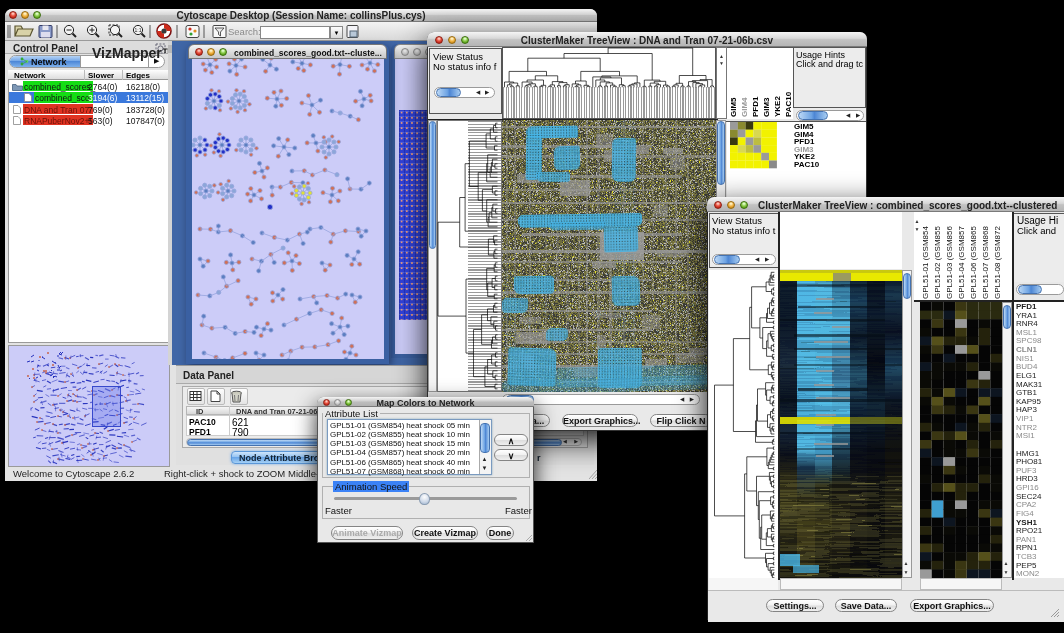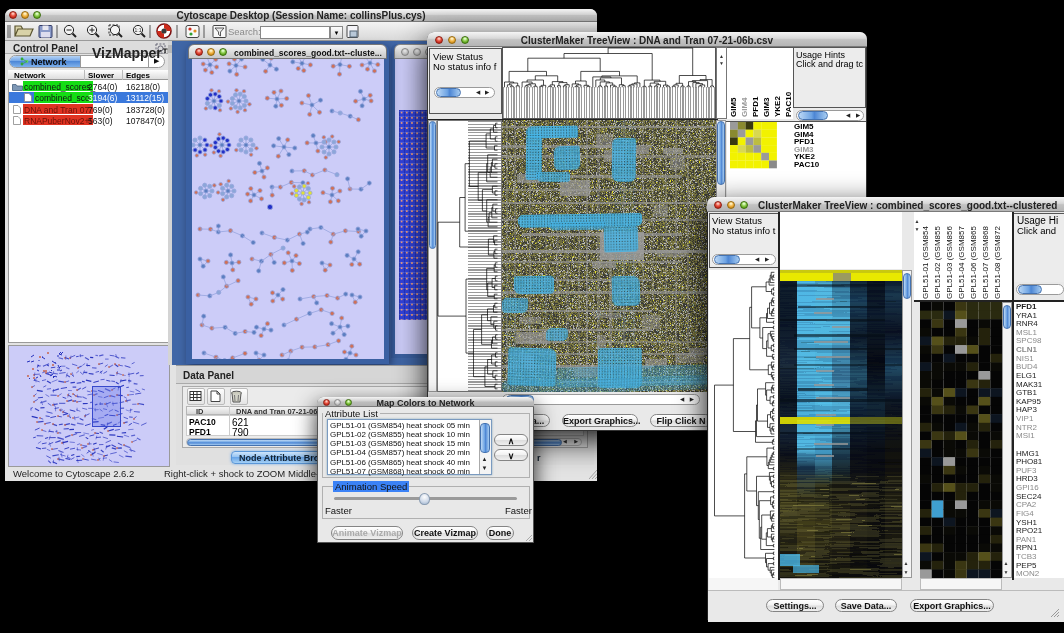--- a/index.html
+++ b/index.html
@@ -1806,21 +1806,21 @@
 <div class="a" style="left:1016px;top:432.29999999999995px;font-size:8px;line-height:8.6px;color:#8a8a8a;font-weight:normal">MSI1</div>
 <div class="a" style="left:1077px;top:440.91999999999996px;font-size:8px;line-height:8.6px;color:#222;font-weight:normal">SEC1</div>
 <div class="a" style="left:1016px;top:449.53999999999996px;font-size:8px;line-height:8.6px;color:#222;font-weight:normal">HMG1</div>
 <div class="a" style="left:1016px;top:458.15999999999997px;font-size:8px;line-height:8.6px;color:#222;font-weight:normal">PHO81</div>
 <div class="a" style="left:1016px;top:466.78px;font-size:8px;line-height:8.6px;color:#8a8a8a;font-weight:normal">PUF3</div>
 <div class="a" style="left:1016px;top:475.4px;font-size:8px;line-height:8.6px;color:#222;font-weight:normal">HRD3</div>
 <div class="a" style="left:1016px;top:484.02px;font-size:8px;line-height:8.6px;color:#8a8a8a;font-weight:normal">GPI16</div>
 <div class="a" style="left:1016px;top:492.64px;font-size:8px;line-height:8.6px;color:#222;font-weight:normal">SEC24</div>
 <div class="a" style="left:1016px;top:501.26px;font-size:8px;line-height:8.6px;color:#8a8a8a;font-weight:normal">CPA2</div>
 <div class="a" style="left:1016px;top:509.88px;font-size:8px;line-height:8.6px;color:#8a8a8a;font-weight:normal">FIG4</div>
-<div class="a" style="left:1016px;top:518.5px;font-size:8px;line-height:8.6px;color:#222;font-weight:normal">YSH1</div>
+<div class="a" style="left:1016px;top:518.5px;font-size:8px;line-height:8.6px;color:#222;font-weight:bold">YSH1</div>
 <div class="a" style="left:1016px;top:527.12px;font-size:8px;line-height:8.6px;color:#222;font-weight:normal">RPO21</div>
 <div class="a" style="left:1016px;top:535.74px;font-size:8px;line-height:8.6px;color:#8a8a8a;font-weight:normal">PAN1</div>
 <div class="a" style="left:1016px;top:544.36px;font-size:8px;line-height:8.6px;color:#222;font-weight:normal">RPN1</div>
 <div class="a" style="left:1016px;top:552.98px;font-size:8px;line-height:8.6px;color:#8a8a8a;font-weight:normal">TCB3</div>
 <div class="a" style="left:1016px;top:561.5999999999999px;font-size:8px;line-height:8.6px;color:#222;font-weight:normal">PEP5</div>
 <div class="a" style="left:1016px;top:570.22px;font-size:8px;line-height:8.6px;color:#8a8a8a;font-weight:normal">MON2</div>
 <div class="a" style="left:709px;top:270px;width:69px;height:310px;background:#fff"></div>
 <div class="a" style="left:711px;top:271px;width:67px;height:308px;overflow:hidden">
     <svg class="a" style="left:0;top:0" width="66" height="308" viewBox="0 0 66 308">
       <path d="M62.4 3.9L62.4 6.4M63.4 3.9L62.4 3.9M63.4 6.4L62.4 6.4M61.2 5.1L61.2 9.0M62.4 5.1L61.2 5.1M63.4 9.0L61.2 9.0M60.2 1.3L60.2 7.1M63.4 1.3L60.2 1.3M61.2 7.1L60.2 7.1M59.2 4.2L59.2 11.6M60.2 4.2L59.2 4.2M63.4 11.6L59.2 11.6M58.1 7.9L58.1 14.1M59.2 7.9L58.1 7.9M63.4 14.1L58.1 14.1M62.4 16.7L62.4 19.2M63.4 16.7L62.4 16.7M63.4 19.2L62.4 19.2M62.4 21.8L62.4 24.4M63.4 21.8L62.4 21.8M63.4 24.4L62.4 24.4M60.6 18.0L60.6 23.1M62.4 18.0L60.6 18.0M62.4 23.1L60.6 23.1M55.1 11.0L55.1 20.5M58.1 11.0L55.1 11.0M60.6 20.5L55.1 20.5M62.4 29.5L62.4 32.1M63.4 29.5L62.4 29.5M63.4 32.1L62.4 32.1M61.4 26.9L61.4 30.8M63.4 26.9L61.4 26.9M62.4 30.8L61.4 30.8M60.4 28.9L60.4 34.6M61.4 28.9L60.4 28.9M63.4 34.6L60.4 34.6M62.4 37.2L62.4 39.8M63.4 37.2L62.4 37.2M63.4 39.8L62.4 39.8M61.4 38.5L61.4 42.4M62.4 38.5L61.4 38.5M63.4 42.4L61.4 42.4M60.4 40.4L60.4 44.9M61.4 40.4L60.4 40.4M63.4 44.9L60.4 44.9M58.5 31.8L58.5 42.7M60.4 31.8L58.5 31.8M60.4 42.7L58.5 42.7M56.5 37.2L56.5 47.5M58.5 37.2L56.5 37.2M63.4 47.5L56.5 47.5M62.4 50.0L62.4 52.6M63.4 50.0L62.4 50.0M63.4 52.6L62.4 52.6M55.5 42.4L55.5 51.3M56.5 42.4L55.5 42.4M62.4 51.3L55.5 51.3M62.4 55.2L62.4 57.8M63.4 55.2L62.4 55.2M63.4 57.8L62.4 57.8M62.4 68.0L62.4 70.6M63.4 68.0L62.4 68.0M63.4 70.6L62.4 70.6M61.4 65.5L61.4 69.3M63.4 65.5L61.4 65.5M62.4 69.3L61.4 69.3M60.4 62.9L60.4 67.4M63.4 62.9L60.4 62.9M61.4 67.4L60.4 67.4M59.4 60.3L59.4 65.1M63.4 60.3L59.4 60.3M60.4 65.1L59.4 65.1M62.4 73.2L62.4 75.7M63.4 73.2L62.4 73.2M63.4 75.7L62.4 75.7M62.4 78.3L62.4 80.8M63.4 78.3L62.4 78.3M63.4 80.8L62.4 80.8M60.3 74.4L60.3 79.6M62.4 74.4L60.3 74.4M62.4 79.6L60.3 79.6M57.0 62.7L57.0 77.0M59.4 62.7L57.0 62.7M60.3 77.0L57.0 77.0M62.4 86.0L62.4 88.5M63.4 86.0L62.4 86.0M63.4 88.5L62.4 88.5M61.4 83.4L61.4 87.3M63.4 83.4L61.4 83.4M62.4 87.3L61.4 87.3M55.6 69.9L55.6 85.3M57.0 69.9L55.6 69.9M61.4 85.3L55.6 85.3M51.7 56.5L51.7 77.6M62.4 56.5L51.7 56.5M55.6 77.6L51.7 77.6M48.9 46.8L48.9 67.0M55.5 46.8L48.9 46.8M51.7 67.0L48.9 67.0M40.6 15.8L40.6 56.9M55.1 15.8L40.6 15.8M48.9 56.9L40.6 56.9M62.4 93.7L62.4 96.2M63.4 93.7L62.4 93.7M63.4 96.2L62.4 96.2M61.4 95.0L61.4 98.8M62.4 95.0L61.4 95.0M63.4 98.8L61.4 98.8M60.4 91.1L60.4 96.9M63.4 91.1L60.4 91.1M61.4 96.9L60.4 96.9M62.4 106.5L62.4 109.1M63.4 106.5L62.4 106.5M63.4 109.1L62.4 109.1M61.4 104.0L61.4 107.8M63.4 104.0L61.4 104.0M62.4 107.8L61.4 107.8M60.4 101.4L60.4 105.9M63.4 101.4L60.4 101.4M61.4 105.9L60.4 105.9M57.3 94.0L57.3 103.6M60.4 94.0L57.3 94.0M60.4 103.6L57.3 103.6M38.7 36.3L38.7 98.8M40.6 36.3L38.7 36.3M57.3 98.8L38.7 98.8M62.4 116.8L62.4 119.3M63.4 116.8L62.4 116.8M63.4 119.3L62.4 119.3M61.4 114.2L61.4 118.1M63.4 114.2L61.4 114.2M62.4 118.1L61.4 118.1M60.4 116.1L60.4 121.9M61.4 116.1L60.4 116.1M63.4 121.9L60.4 121.9M62.4 124.5L62.4 127.0M63.4 124.5L62.4 124.5M63.4 127.0L62.4 127.0M62.4 129.6L62.4 132.2M63.4 129.6L62.4 129.6M63.4 132.2L62.4 132.2M61.4 130.9L61.4 134.8M62.4 130.9L61.4 130.9M63.4 134.8L61.4 134.8M59.1 125.8L59.1 132.8M62.4 125.8L59.1 125.8M61.4 132.8L59.1 132.8M55.6 119.0L55.6 129.3M60.4 119.0L55.6 119.0M59.1 129.3L55.6 129.3M54.6 111.7L54.6 124.2M63.4 111.7L54.6 111.7M55.6 124.2L54.6 124.2M62.4 137.3L62.4 139.9M63.4 137.3L62.4 137.3M63.4 139.9L62.4 139.9M61.4 138.6L61.4 142.4M62.4 138.6L61.4 138.6M63.4 142.4L61.4 142.4M62.4 147.6L62.4 150.2M63.4 147.6L62.4 147.6M63.4 150.2L62.4 150.2M61.4 145.0L61.4 148.9M63.4 145.0L61.4 145.0M62.4 148.9L61.4 148.9M59.5 140.5L59.5 146.9M61.4 140.5L59.5 140.5M61.4 146.9L59.5 146.9M62.4 157.8L62.4 160.4M63.4 157.8L62.4 157.8M63.4 160.4L62.4 160.4M61.4 155.3L61.4 159.1M63.4 155.3L61.4 155.3M62.4 159.1L61.4 159.1M60.0 157.2L60.0 163.0M61.4 157.2L60.0 157.2M63.4 163.0L60.0 163.0M59.0 152.7L59.0 160.1M63.4 152.7L59.0 152.7M60.0 160.1L59.0 160.1M56.5 143.7L56.5 156.4M59.5 143.7L56.5 143.7M59.0 156.4L56.5 156.4M46.5 117.9L46.5 150.1M54.6 117.9L46.5 117.9M56.5 150.1L46.5 150.1M45.5 134.0L45.5 165.6M46.5 134.0L45.5 134.0M63.4 165.6L45.5 165.6M62.4 168.1L62.4 170.7M63.4 168.1L62.4 168.1M63.4 170.7L62.4 170.7M61.4 169.4L61.4 173.2M62.4 169.4L61.4 169.4M63.4 173.2L61.4 173.2M44.5 149.8L44.5 171.3M45.5 149.8L44.5 149.8M61.4 171.3L44.5 171.3M22.4 67.6L22.4 160.5M38.7 67.6L22.4 67.6M44.5 160.5L22.4 160.5M62.4 175.8L62.4 178.4M63.4 175.8L62.4 175.8M63.4 178.4L62.4 178.4M62.4 180.9L62.4 183.5M63.4 180.9L62.4 180.9M63.4 183.5L62.4 183.5M61.3 182.2L61.3 186.1M62.4 182.2L61.3 182.2M63.4 186.1L61.3 186.1M60.3 184.2L60.3 188.7M61.3 184.2L60.3 184.2M63.4 188.7L60.3 188.7M59.3 186.4L59.3 191.2M60.3 186.4L59.3 186.4M63.4 191.2L59.3 191.2M58.3 188.8L58.3 193.8M59.3 188.8L58.3 188.8M63.4 193.8L58.3 193.8M62.4 196.3L62.4 198.9M63.4 196.3L62.4 196.3M63.4 198.9L62.4 198.9M57.3 191.3L57.3 197.6M58.3 191.3L57.3 191.3M62.4 197.6L57.3 197.6M55.9 177.1L55.9 194.5M62.4 177.1L55.9 177.1M57.3 194.5L55.9 194.5M62.4 204.1L62.4 206.6M63.4 204.1L62.4 204.1M63.4 206.6L62.4 206.6M62.4 209.2L62.4 211.8M63.4 209.2L62.4 209.2M63.4 211.8L62.4 211.8M62.4 214.3L62.4 216.9M63.4 214.3L62.4 214.3M63.4 216.9L62.4 216.9M60.5 210.5L60.5 215.6M62.4 210.5L60.5 210.5M62.4 215.6L60.5 215.6M59.4 205.3L59.4 213.0M62.4 205.3L59.4 205.3M60.5 213.0L59.4 213.0M58.4 201.5L58.4 209.2M63.4 201.5L58.4 201.5M59.4 209.2L58.4 209.2M62.4 219.4L62.4 222.0M63.4 219.4L62.4 219.4M63.4 222.0L62.4 222.0M62.4 224.6L62.4 227.2M63.4 224.6L62.4 224.6M63.4 227.2L62.4 227.2M62.4 229.7L62.4 232.3M63.4 229.7L62.4 229.7M63.4 232.3L62.4 232.3M62.4 234.8L62.4 237.4M63.4 234.8L62.4 234.8M63.4 237.4L62.4 237.4M61.4 231.0L61.4 236.1M62.4 231.0L61.4 231.0M62.4 236.1L61.4 236.1M59.6 225.9L59.6 233.6M62.4 225.9L59.6 225.9M61.4 233.6L59.6 233.6M62.4 242.6L62.4 245.1M63.4 242.6L62.4 242.6M63.4 245.1L62.4 245.1M61.4 243.8L61.4 247.7M62.4 243.8L61.4 243.8M63.4 247.7L61.4 247.7M60.4 245.8L60.4 250.2M61.4 245.8L60.4 245.8M63.4 250.2L60.4 250.2M59.4 240.0L59.4 248.0M63.4 240.0L59.4 240.0M60.4 248.0L59.4 248.0M62.4 255.4L62.4 257.9M63.4 255.4L62.4 255.4M63.4 257.9L62.4 257.9M61.4 252.8L61.4 256.7M63.4 252.8L61.4 252.8M62.4 256.7L61.4 256.7M60.4 254.7L60.4 260.5M61.4 254.7L60.4 254.7M63.4 260.5L60.4 260.5M62.4 265.6L62.4 268.2M63.4 265.6L62.4 265.6M63.4 268.2L62.4 268.2M61.4 266.9L61.4 270.8M62.4 266.9L61.4 266.9M63.4 270.8L61.4 270.8M60.4 263.1L60.4 268.9M63.4 263.1L60.4 263.1M61.4 268.9L60.4 268.9M56.4 257.6L56.4 266.0M60.4 257.6L56.4 257.6M60.4 266.0L56.4 266.0M62.4 273.4L62.4 275.9M63.4 273.4L62.4 273.4M63.4 275.9L62.4 275.9M55.3 261.8L55.3 274.6M56.4 261.8L55.3 261.8M62.4 274.6L55.3 274.6M50.7 244.0L50.7 268.2M59.4 244.0L50.7 244.0M55.3 268.2L50.7 268.2M49.7 256.1L49.7 278.5M50.7 256.1L49.7 256.1M63.4 278.5L49.7 278.5M48.3 229.7L48.3 267.3M59.6 229.7L48.3 229.7M49.7 267.3L48.3 267.3M47.3 220.7L47.3 248.5M62.4 220.7L47.3 220.7M48.3 248.5L47.3 248.5M45.5 205.3L45.5 234.6M58.4 205.3L45.5 205.3M47.3 234.6L45.5 234.6M35.8 185.8L35.8 220.0M55.9 185.8L35.8 185.8M45.5 220.0L35.8 220.0M62.4 281.1L62.4 283.6M63.4 281.1L62.4 281.1M63.4 283.6L62.4 283.6M62.4 286.2L62.4 288.8M63.4 286.2L62.4 286.2M63.4 288.8L62.4 288.8M62.4 291.3L62.4 293.9M63.4 291.3L62.4 291.3M63.4 293.9L62.4 293.9M62.4 301.6L62.4 304.1M63.4 301.6L62.4 301.6M63.4 304.1L62.4 304.1M61.4 302.9L61.4 306.7M62.4 302.9L61.4 302.9M63.4 306.7L61.4 306.7M60.4 299.0L60.4 304.8M63.4 299.0L60.4 299.0M61.4 304.8L60.4 304.8M59.2 296.4L59.2 301.9M63.4 296.4L59.2 296.4M60.4 301.9L59.2 301.9M57.1 292.6L57.1 299.2M62.4 292.6L57.1 292.6M59.2 299.2L57.1 299.2M55.5 287.5L55.5 295.9M62.4 287.5L55.5 287.5M57.1 295.9L55.5 295.9M54.5 282.3L54.5 291.7M62.4 282.3L54.5 282.3M55.5 291.7L54.5 291.7M33.6 202.9L33.6 287.0M35.8 202.9L33.6 202.9M54.5 287.0L33.6 287.0M3.5 114.1L3.5 244.9M22.4 114.1L3.5 114.1M33.6 244.9L3.5 244.9" stroke="#000" stroke-width="0.7" fill="none"></path>

